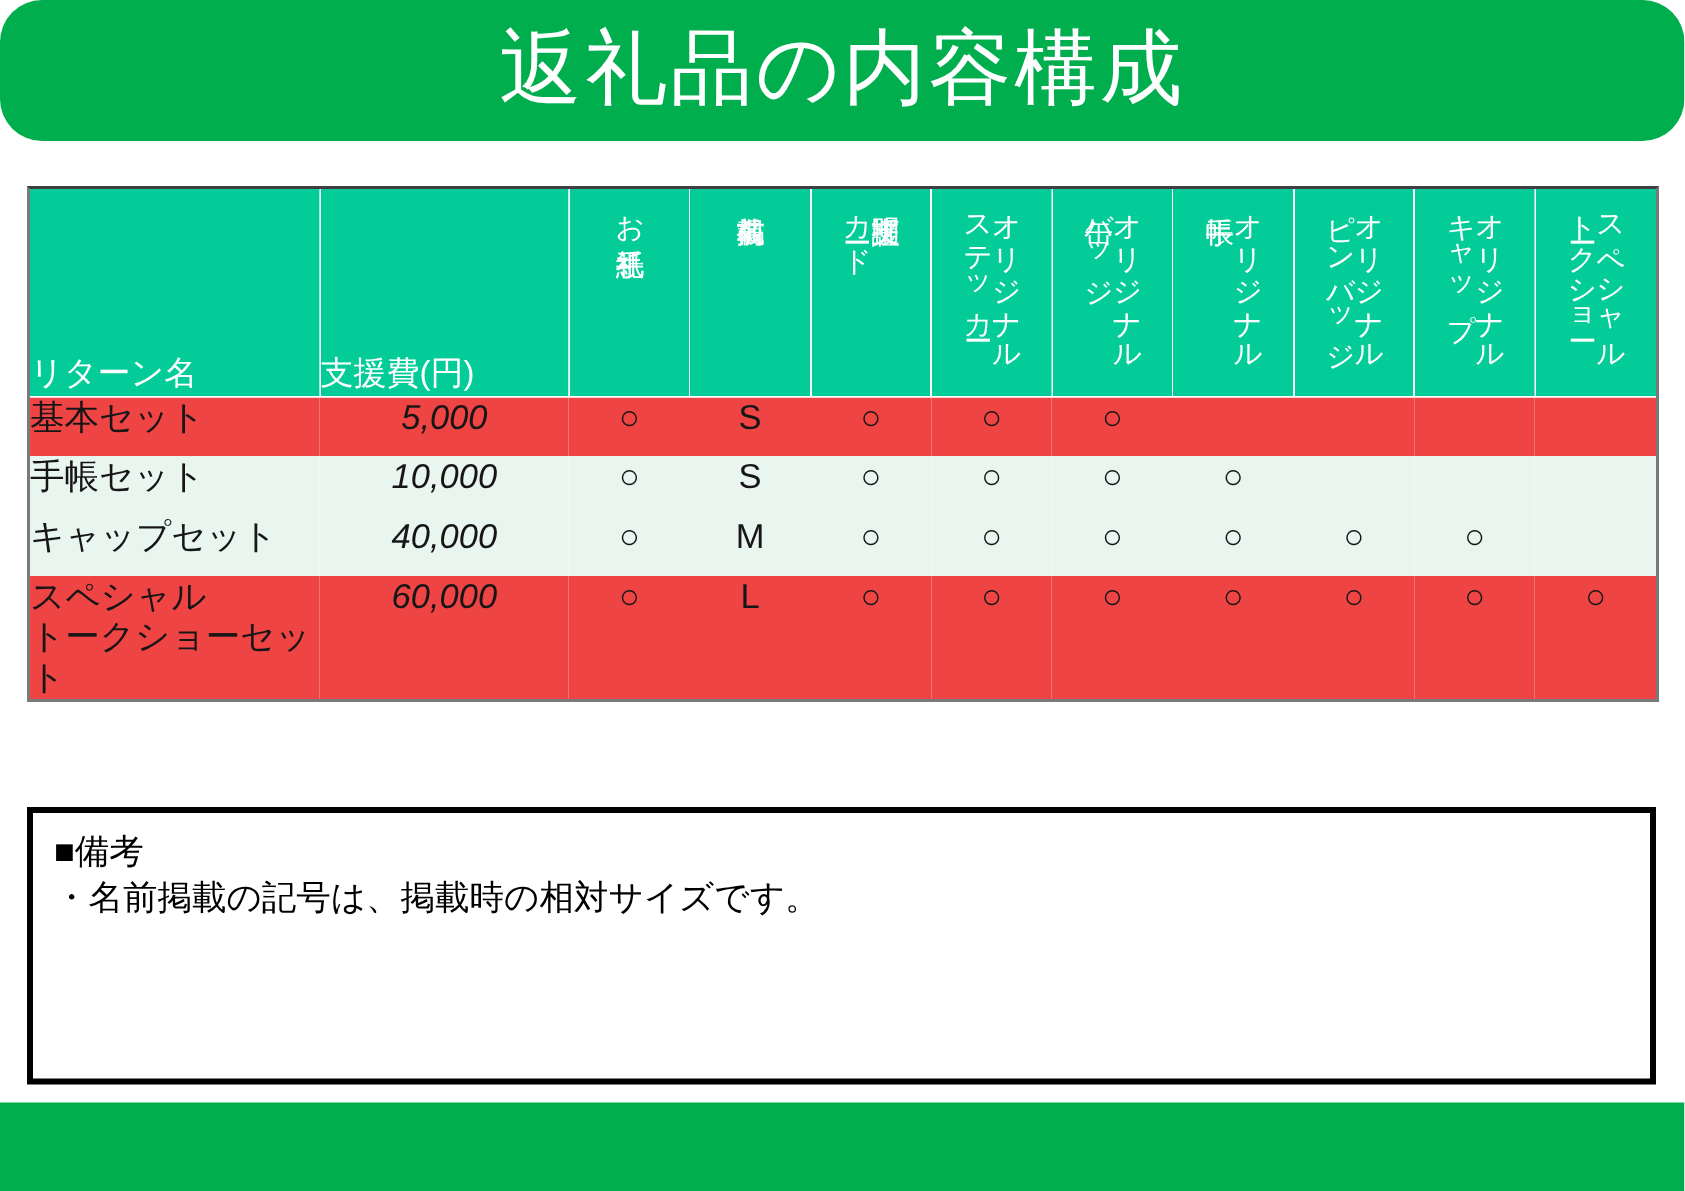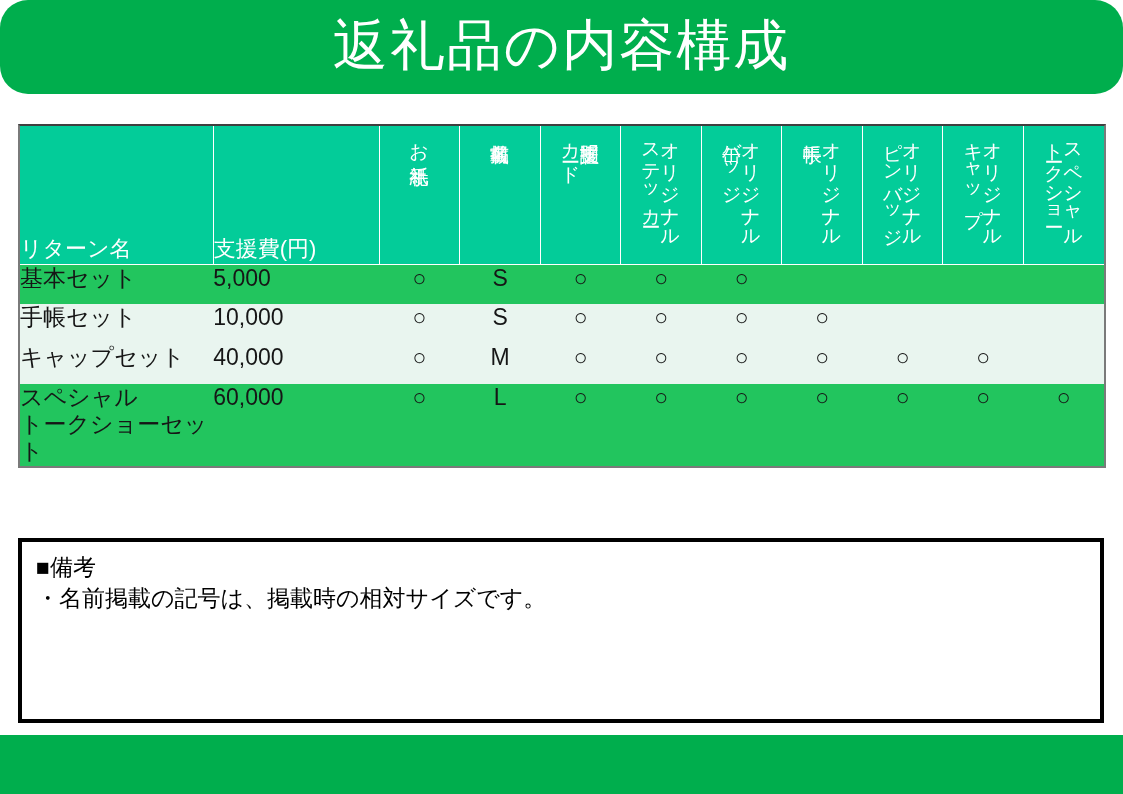--- a/index.html
+++ b/index.html
@@ -127,32 +127,33 @@
     color: #161616;
     border-right: 1px solid #ffffff;
     border-bottom: 1px solid #ffffff;
     box-sizing: border-box;
     vertical-align: top;
     padding-top: 3px;
   }
   tbody td:last-child { border-right: 0; }
   tbody tr:last-child td { border-bottom: 0; }
 
-  tbody tr.odd td  { background: #22c55e; }
+  tbody tr.odd td  { background: #ef4444; }
   tbody tr.even td { background: #e9f5ef; }
 
   td.c-name {
     text-align: left;
     padding-left: 10px;
     white-space: pre-line;
     line-height: 1.18;
   }
   td.c-price {
-    text-align: left;
+    text-align: center;
     padding-right: 12px;
+    font-style: italic;
   }
   td.c-mark {
     text-align: center;
   }
   tbody tr.tall td { height: 82px; }
 
   
   .notes {
     position: absolute;
     left: 18px;

